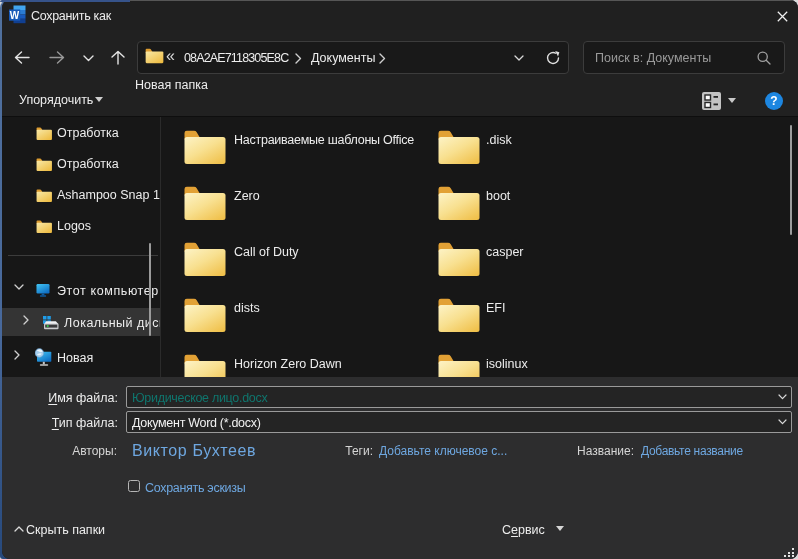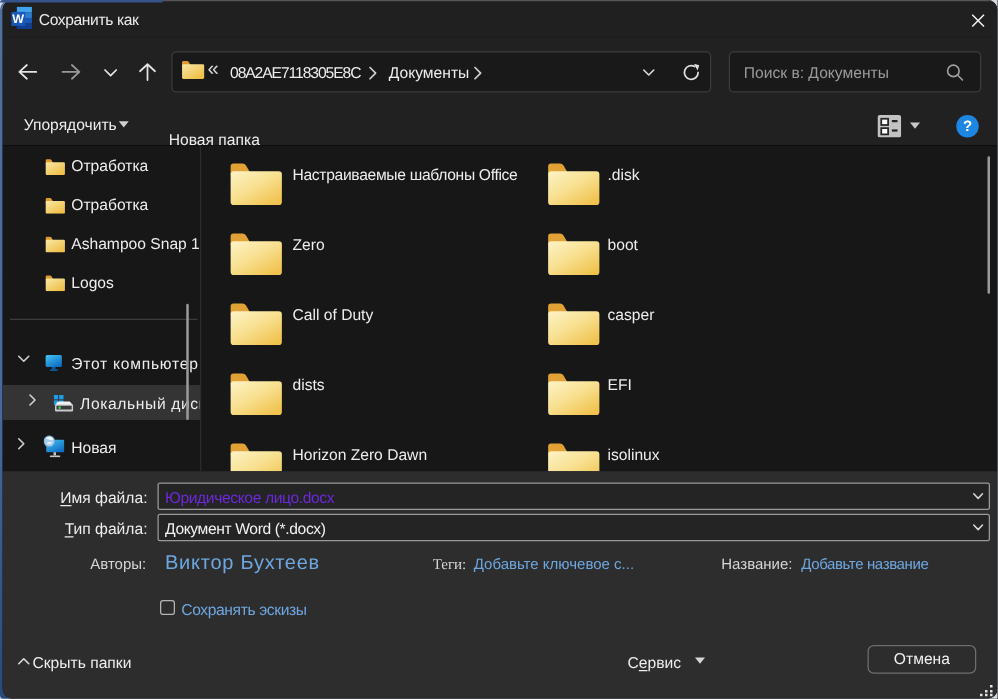--- a/index.html
+++ b/index.html
@@ -215,57 +215,56 @@
 </svg>
 <div class="box" style="left:583px;top:41px;width:202px;height:33px;"></div>
 <div class="t" style="left:595px;top:51px;color:#9a9a9a;">Поиск в: Документы</div>
 <svg class="abs" style="left:757px;top:51px" width="14" height="14" viewBox="0 0 14 14">
   <circle cx="5.7" cy="5.7" r="4.6" stroke="#a0a0a0" stroke-width="1.3" fill="none"></circle>
   <path d="M9.2 9.2 L13 13" stroke="#a0a0a0" stroke-width="1.3" stroke-linecap="round"></path>
 </svg>
 
 <div class="t" style="left:19px;top:93px;">Упорядочить</div>
 <div class="tri-d" style="left:95px;top:97px;"></div>
-<div class="t" style="left:135px;top:105px;text-align:center;">Новая папка</div>
+<div class="t" style="left:135px;top:78px;text-align:center;">Новая папка</div>
 <svg class="abs" style="left:702px;top:92px" width="19" height="18" viewBox="0 0 19 18">
   <rect x="0" y="0" width="19" height="18" rx="2" fill="#c3c3c3"></rect>
   <rect x="3" y="3" width="5.5" height="5" fill="#fdfdfd" stroke="#262626" stroke-width="1.4"></rect>
   <rect x="3" y="10.5" width="5.5" height="5" fill="#fdfdfd" stroke="#262626" stroke-width="1.4"></rect>
   <rect x="11.5" y="4" width="4.5" height="1.8" fill="#262626"></rect>
   <rect x="11.5" y="11.5" width="4.5" height="1.8" fill="#262626"></rect>
 </svg>
 <div class="tri-d" style="left:728px;top:98px;border-top-color:#c8c8c8"></div>
 <div class="abs" style="left:765px;top:92px;width:18px;height:18px;border-radius:50%;background:#1d86e0;color:#fff;font-size:12px;font-weight:bold;text-align:center;line-height:18px;">?</div>
 
 <div class="t" style="left:40px;top:390.5px;width:78px;text-align:right;"><u>И</u>мя файла:</div>
 <div class="inp" style="left:125.5px;top:386px;width:666px;height:22px;"></div>
-<div class="t" style="left:132px;top:390.5px;color:#6d28d9;letter-spacing:-0.3px;">Юридическое лицо.docx</div>
+<div class="t" style="left:132px;top:390.5px;color:#0f766e;letter-spacing:-0.3px;">Юридическое лицо.docx</div>
 <svg class="abs" style="left:778px;top:394px" width="9" height="6" viewBox="0 0 9 6">
   <path d="M1 1 L4.5 4.7 L8 1" stroke="#d8d8d8" stroke-width="1.2" fill="none" stroke-linecap="round" stroke-linejoin="round"></path>
 </svg>
 <div class="t" style="left:40px;top:415.5px;width:78px;text-align:right;"><u>Т</u>ип файла:</div>
 <div class="inp" style="left:125.5px;top:411px;width:666px;height:22px;"></div>
 <div class="t" style="left:132px;top:415.5px;color:#f2f2f2;letter-spacing:-0.3px;">Документ Word (*.docx)</div>
 <svg class="abs" style="left:778px;top:419px" width="9" height="6" viewBox="0 0 9 6">
   <path d="M1 1 L4.5 4.7 L8 1" stroke="#d8d8d8" stroke-width="1.2" fill="none" stroke-linecap="round" stroke-linejoin="round"></path>
 </svg>
 <div class="t" style="left:40px;top:443.5px;width:77px;text-align:right;font-size:12px;color:#d5d5d5;">Авторы:</div>
 <div class="t blue" style="left:132px;top:443.5px;font-size:16px;letter-spacing:0.6px;">Виктор Бухтеев</div>
-<div class="t" style="left:300px;top:443.5px;width:73px;text-align:right;font-size:12px;color:#d5d5d5;font-family:Liberation Serif, serif;">Теги:</div>
+<div class="t" style="left:300px;top:443.5px;width:73px;text-align:right;font-size:12px;color:#d5d5d5;">Теги:</div>
 <div class="t blue" style="left:379px;top:443.5px;font-size:12px;">Добавьте ключевое с...</div>
 <div class="t" style="left:560px;top:443.5px;width:74px;text-align:right;font-size:12px;color:#d5d5d5;">Название:</div>
 <div class="t blue" style="left:641px;top:443.5px;font-size:12px;letter-spacing:-0.3px;">Добавьте название</div>
 <div class="abs" style="left:128px;top:480px;width:12px;height:12px;border:1px solid #b5b5b5;border-radius:2.5px;box-sizing:border-box;"></div>
 <div class="t blue" style="left:145px;top:480.5px;letter-spacing:-0.3px;">Сохранять эскизы</div>
 <svg class="abs" style="left:14px;top:525.5px" width="10" height="6" viewBox="0 0 10 6">
   <path d="M1 5 L5 1 L9 5" stroke="#dadada" stroke-width="1.3" fill="none" stroke-linecap="round" stroke-linejoin="round"></path>
 </svg>
 <div class="t" style="left:26px;top:522.5px;">Скрыть папки</div>
 <div class="t" style="left:502px;top:522.5px;">С<u>е</u>рвис</div>
 <div class="tri-d" style="left:556px;top:526px;border-top-color:#d5d5d5"></div>
-<div class="btn" style="left:694px;top:516px;width:87px;height:23px;border:1px solid #6e6e6e;line-height:21px;">Отмена</div>
 <div class="dot" style="left:792px;top:548px;"></div>
 <div class="dot" style="left:788px;top:551.5px;"></div>
 <div class="dot" style="left:792px;top:551.5px;"></div>
 <div class="dot" style="left:784px;top:555px;"></div>
 <div class="dot" style="left:788px;top:555px;"></div>
 <div class="dot" style="left:792px;top:555px;"></div>
 </div>
 
 </body></html>

